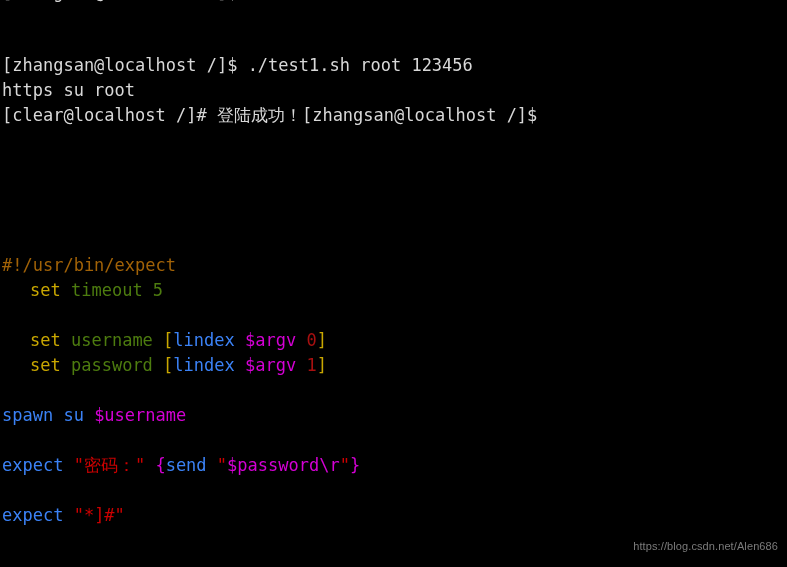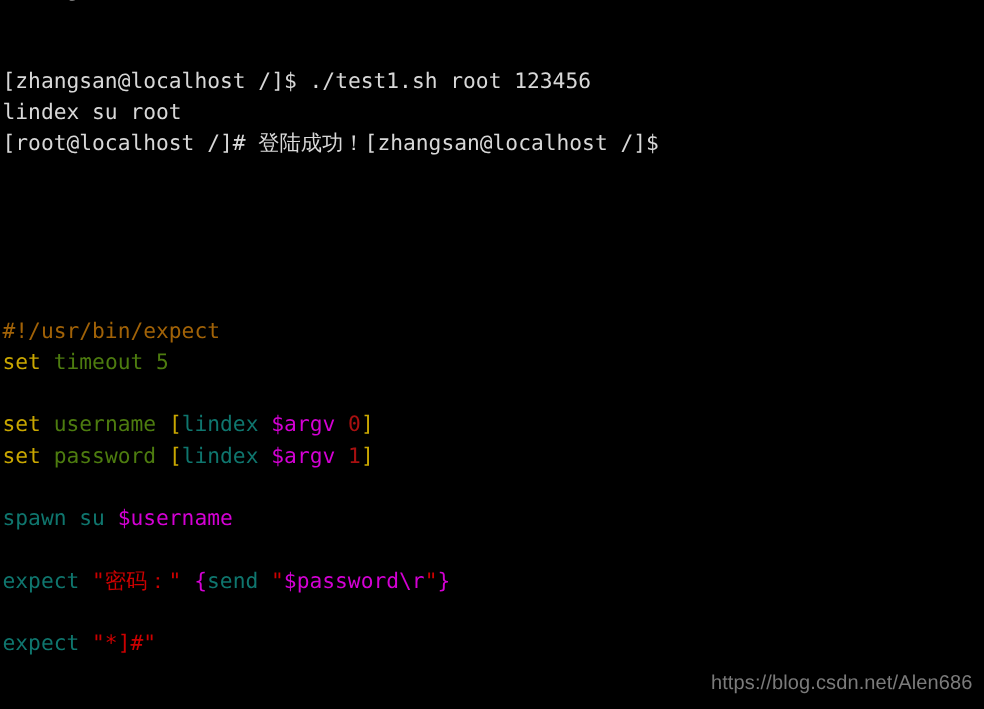--- a/index.html
+++ b/index.html
@@ -44,48 +44,48 @@
   .rows {
     position: absolute;
     top: 3px;
     left: 0;
     right: 0;
   }
 
   
   .tok-default   { color: #d8d8d8; }
   .tok-comment   { color: #a16207; }
-  .tok-keyword   { color: #c9a700; }
+  .tok-keyword   { color: #c9a700; margin-left: 28px; }
   .tok-ident     { color: #4d7c0f; }
   .tok-bracket   { color: #c9a700; }
-  .tok-cmd       { color: #0f766e; }
+  .tok-cmd       { color: #3b82f6; }
   .tok-var       { color: #d400d4; }
   .tok-number    { color: #a81010; }
   .tok-string    { color: #cc0000; }
   .tok-brace     { color: #d400d4; }
   .tok-escape    { color: #d400d4; }
 
   #watermark {
     position: absolute;
     right: 9px;
     bottom: 8px;
     font-family: "Liberation Sans", sans-serif;
-    font-size: 16px;
+    font-size: 11px;
     letter-spacing: 0.1px;
     color: #7b7b7b;
     white-space: pre;
   }
 </style>
 </head>
 <body>
 
 <div id="terminal">
 
   <div class="clip-row">[zhangsan@localhost /]$ clear</div>
 
   <div class="rows">
-    <div id="session-output"><div class="line">[zhangsan@localhost /]$ ./test1.sh root 123456</div><div class="line">lindex su root</div><div class="line">[root@localhost /]# 登陆成功！[zhangsan@localhost /]$</div></div>
+    <div id="session-output"><div class="line">[zhangsan@localhost /]$ ./test1.sh root 123456</div><div class="line">https su root</div><div class="line">[clear@localhost /]# 登陆成功！[zhangsan@localhost /]$</div></div>
     <div class="line blank">&nbsp;</div>
     <div id="script-body"><div class="line"><span class="tok-comment">#!/usr/bin/expect</span></div><div class="line"><span class="tok-keyword">set</span><span class="tok-default"> </span><span class="tok-ident">timeout 5</span></div><div class="line blank">&nbsp;</div><div class="line"><span class="tok-keyword">set</span><span class="tok-default"> </span><span class="tok-ident">username</span><span class="tok-default"> </span><span class="tok-bracket">[</span><span class="tok-cmd">lindex</span><span class="tok-default"> </span><span class="tok-var">$argv</span><span class="tok-default"> </span><span class="tok-number">0</span><span class="tok-bracket">]</span></div><div class="line"><span class="tok-keyword">set</span><span class="tok-default"> </span><span class="tok-ident">password</span><span class="tok-default"> </span><span class="tok-bracket">[</span><span class="tok-cmd">lindex</span><span class="tok-default"> </span><span class="tok-var">$argv</span><span class="tok-default"> </span><span class="tok-number">1</span><span class="tok-bracket">]</span></div><div class="line blank">&nbsp;</div><div class="line"><span class="tok-cmd">spawn su </span><span class="tok-var">$username</span></div><div class="line blank">&nbsp;</div><div class="line"><span class="tok-cmd">expect </span><span class="tok-string">"密码："</span><span class="tok-default"> </span><span class="tok-brace">{</span><span class="tok-cmd">send</span><span class="tok-default"> </span><span class="tok-string">"</span><span class="tok-var">$password</span><span class="tok-escape">\r</span><span class="tok-string">"</span><span class="tok-brace">}</span></div><div class="line blank">&nbsp;</div><div class="line"><span class="tok-cmd">expect </span><span class="tok-string">"*]#"</span></div></div>
   </div>
 
   <div id="watermark">https://blog.csdn.net/Alen686</div>
 </div>
 
 </body></html>

